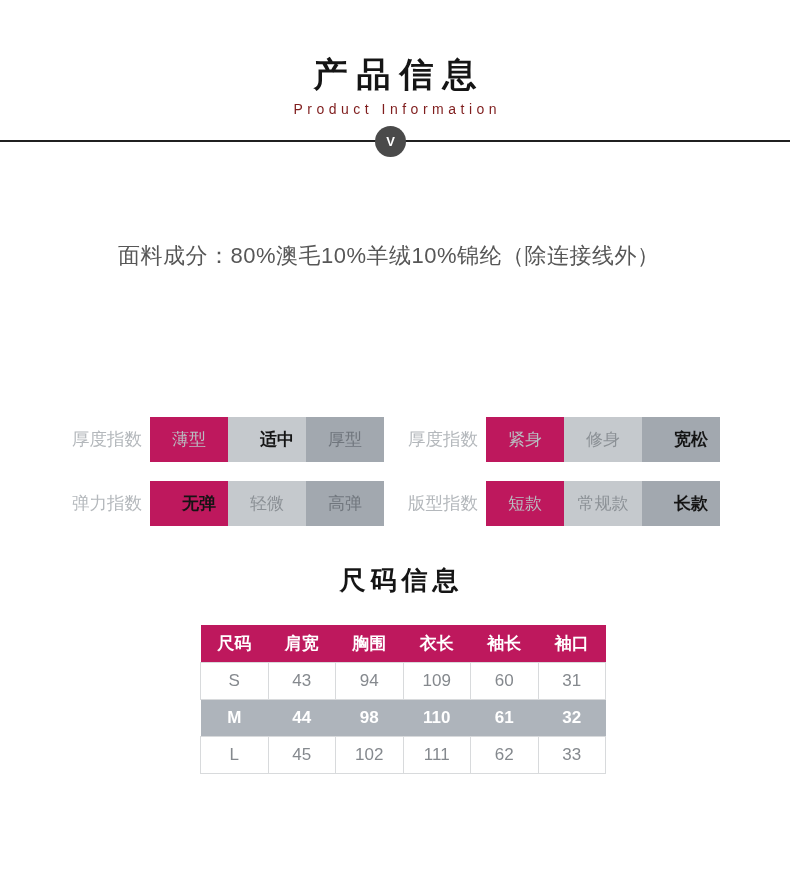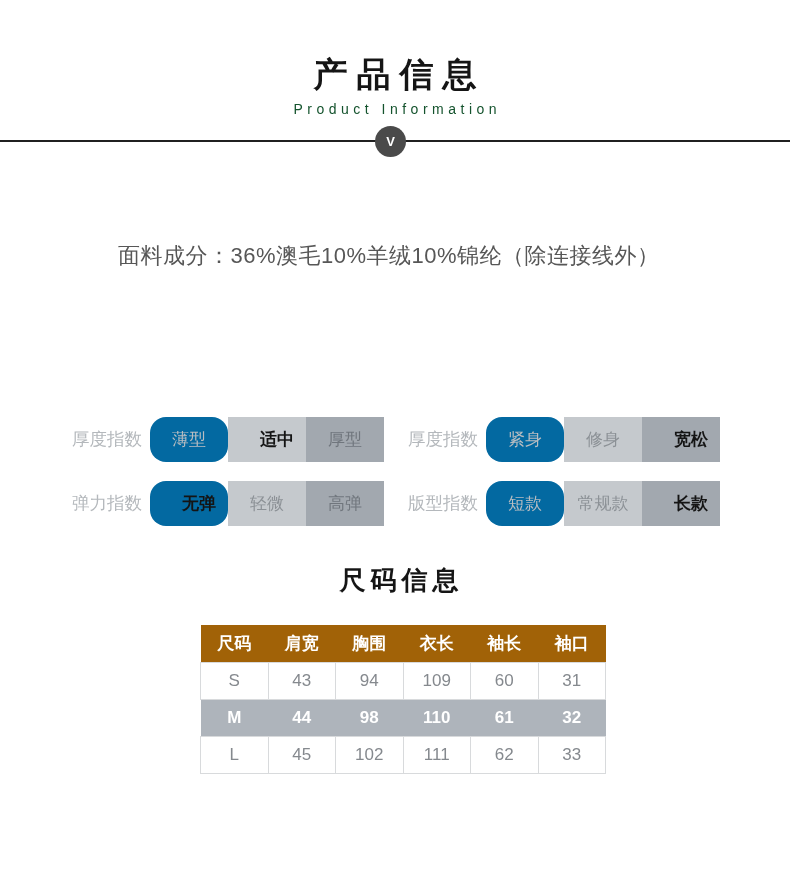--- a/index.html
+++ b/index.html
@@ -26,21 +26,21 @@
     color: #151515;
     letter-spacing: 9px;
     padding-left: 9px;
   }
   .subtitle {
     position: absolute;
     top: 101px; left: 0; width: 100%;
     text-align: center;
     font-size: 14px;
     font-weight: 500;
-    color: #14532d;
+    color: #7f1d1d;
     letter-spacing: 4.5px;
     padding-left: 4.5px;
   }
   .divider-line {
     position: absolute;
     top: 140px; left: 0;
     width: 100%; height: 2px;
     background: #202020;
   }
   .divider-badge {
@@ -81,21 +81,21 @@
     color: #b4b8bc;
     white-space: nowrap;
   }
   .idx-cell {
     width: 78px;
     height: 45px;
     line-height: 45px;
     text-align: center;
     font-size: 17px;
   }
-  .idx-cell.light { background: #0369a1; color: #b9bdc1; border-radius: 16px; }
+  .idx-cell.light { background: #be185d; color: #b9bdc1; }
   .idx-cell.mid   { background: #c5c9cd; color: #8c9196; }
   .idx-cell.dark  { background: #a2a8af; color: #70767d; }
   .idx-cell.selected { color: #141414; font-weight: 700; padding-left: 20px; }
 
   
   .size-title {
     position: absolute;
     top: 563px; left: 4px; width: 100%;
     text-align: center;
     font-size: 26px;
@@ -111,21 +111,21 @@
     border-collapse: collapse;
     table-layout: fixed;
   }
   table.size-table td {
     height: 37px;
     text-align: center;
     vertical-align: middle;
     font-size: 17px;
   }
   tr.head-row td {
-    background: #a16207;
+    background: #be185d;
     color: #ffffff;
     font-weight: 700;
     border: none;
   }
   tr.plain-row td {
     background: #ffffff;
     color: #85898e;
     border: 1px solid #d8dadc;
   }
   tr.highlight-row td {
@@ -148,21 +148,21 @@
 </head>
 <body>
 
 <div class="page">
 
   <div class="title">产品信息</div>
   <div class="subtitle">Product Information</div>
   <div class="divider-line"></div>
   <div class="divider-badge">V</div>
 
-  <div class="detail-line fabric">面料成分：36%澳毛10%羊绒10%锦纶（除连接线外）</div>
+  <div class="detail-line fabric">面料成分：80%澳毛10%羊绒10%锦纶（除连接线外）</div>
 
   <div class="idx-block left">
     <div class="idx-row">
       <span class="idx-label">厚度指数</span>
       <span class="idx-cell light">薄型</span>
       <span class="idx-cell mid selected">适中</span>
       <span class="idx-cell dark">厚型</span>
     </div>
     <div class="idx-row">
       <span class="idx-label">弹力指数</span>

